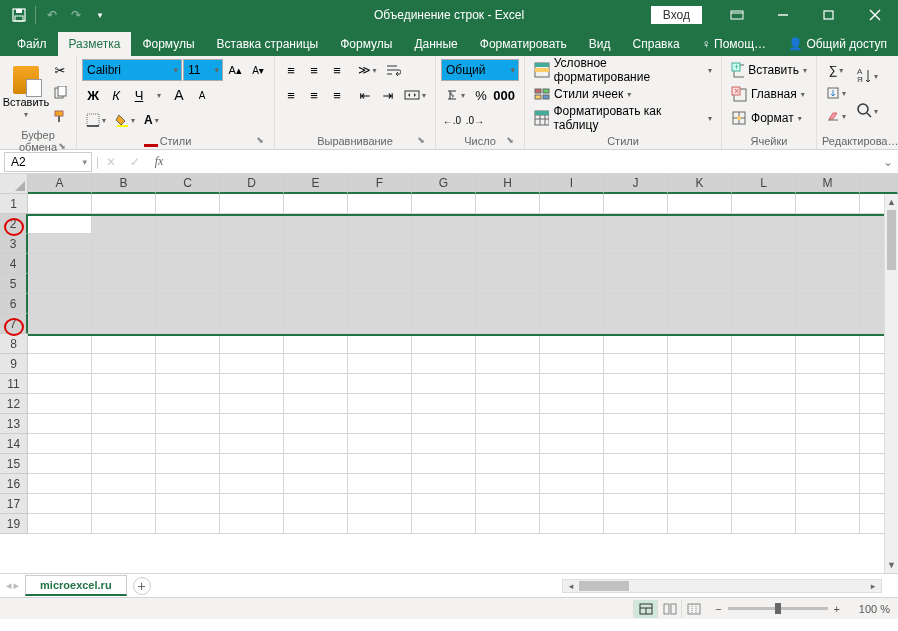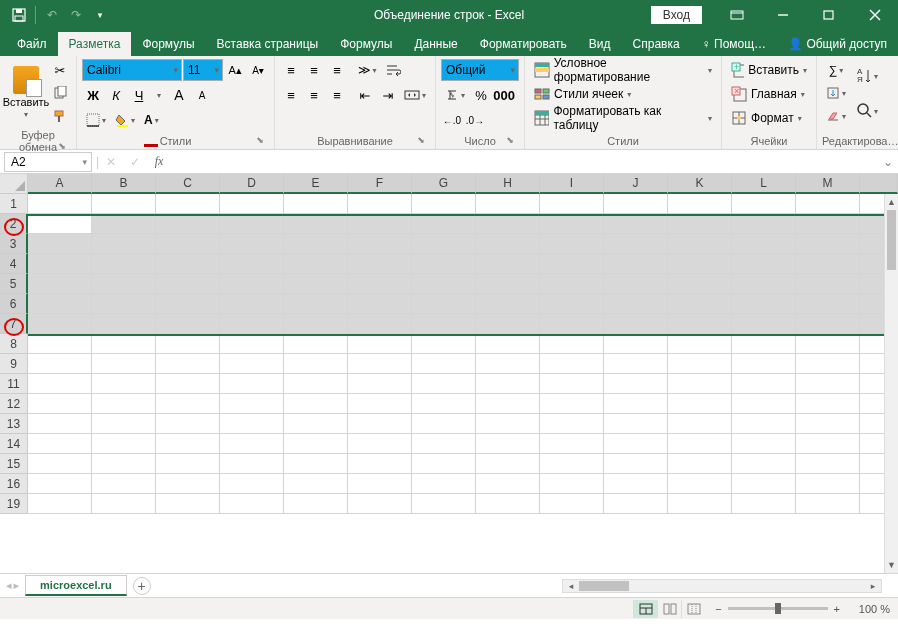--- a/index.html
+++ b/index.html
@@ -677,20 +677,37 @@
         <div class="cell" style="width: 64px;"></div>
         <div class="cell" style="width: 64px;"></div>
         <div class="cell" style="width: 64px;"></div>
         <div class="cell" style="width: 64px;"></div>
         <div class="cell" style="width: 64px;"></div>
         <div class="cell" style="width: 64px;"></div>
         <div class="cell" style="width: 64px;"></div>
         <div class="cell" style="flex: 1 1 0%;"></div>
       </div>
       <div class="gridrow">
+        <div class="rowhdr">17</div>
+        <div class="cell" style="width: 64px;"></div>
+        <div class="cell" style="width: 64px;"></div>
+        <div class="cell" style="width: 64px;"></div>
+        <div class="cell" style="width: 64px;"></div>
+        <div class="cell" style="width: 64px;"></div>
+        <div class="cell" style="width: 64px;"></div>
+        <div class="cell" style="width: 64px;"></div>
+        <div class="cell" style="width: 64px;"></div>
+        <div class="cell" style="width: 64px;"></div>
+        <div class="cell" style="width: 64px;"></div>
+        <div class="cell" style="width: 64px;"></div>
+        <div class="cell" style="width: 64px;"></div>
+        <div class="cell" style="width: 64px;"></div>
+        <div class="cell" style="flex: 1 1 0%;"></div>
+      </div>
+      <div class="gridrow">
         <div class="rowhdr">19</div>
         <div class="cell" style="width: 64px;"></div>
         <div class="cell" style="width: 64px;"></div>
         <div class="cell" style="width: 64px;"></div>
         <div class="cell" style="width: 64px;"></div>
         <div class="cell" style="width: 64px;"></div>
         <div class="cell" style="width: 64px;"></div>
         <div class="cell" style="width: 64px;"></div>
         <div class="cell" style="width: 64px;"></div>
         <div class="cell" style="width: 64px;"></div>

